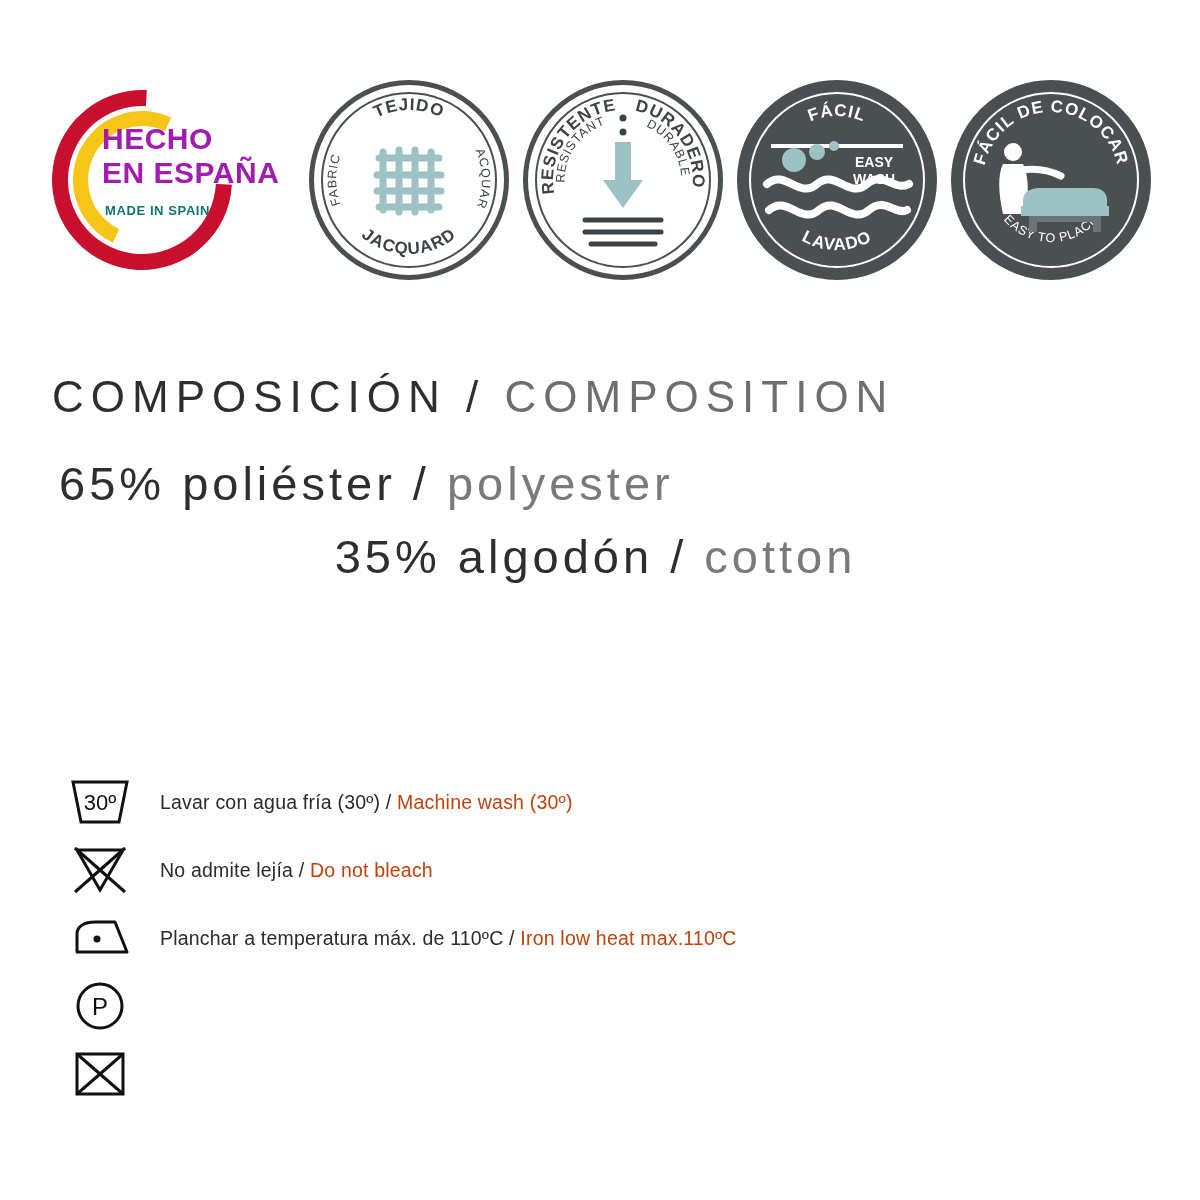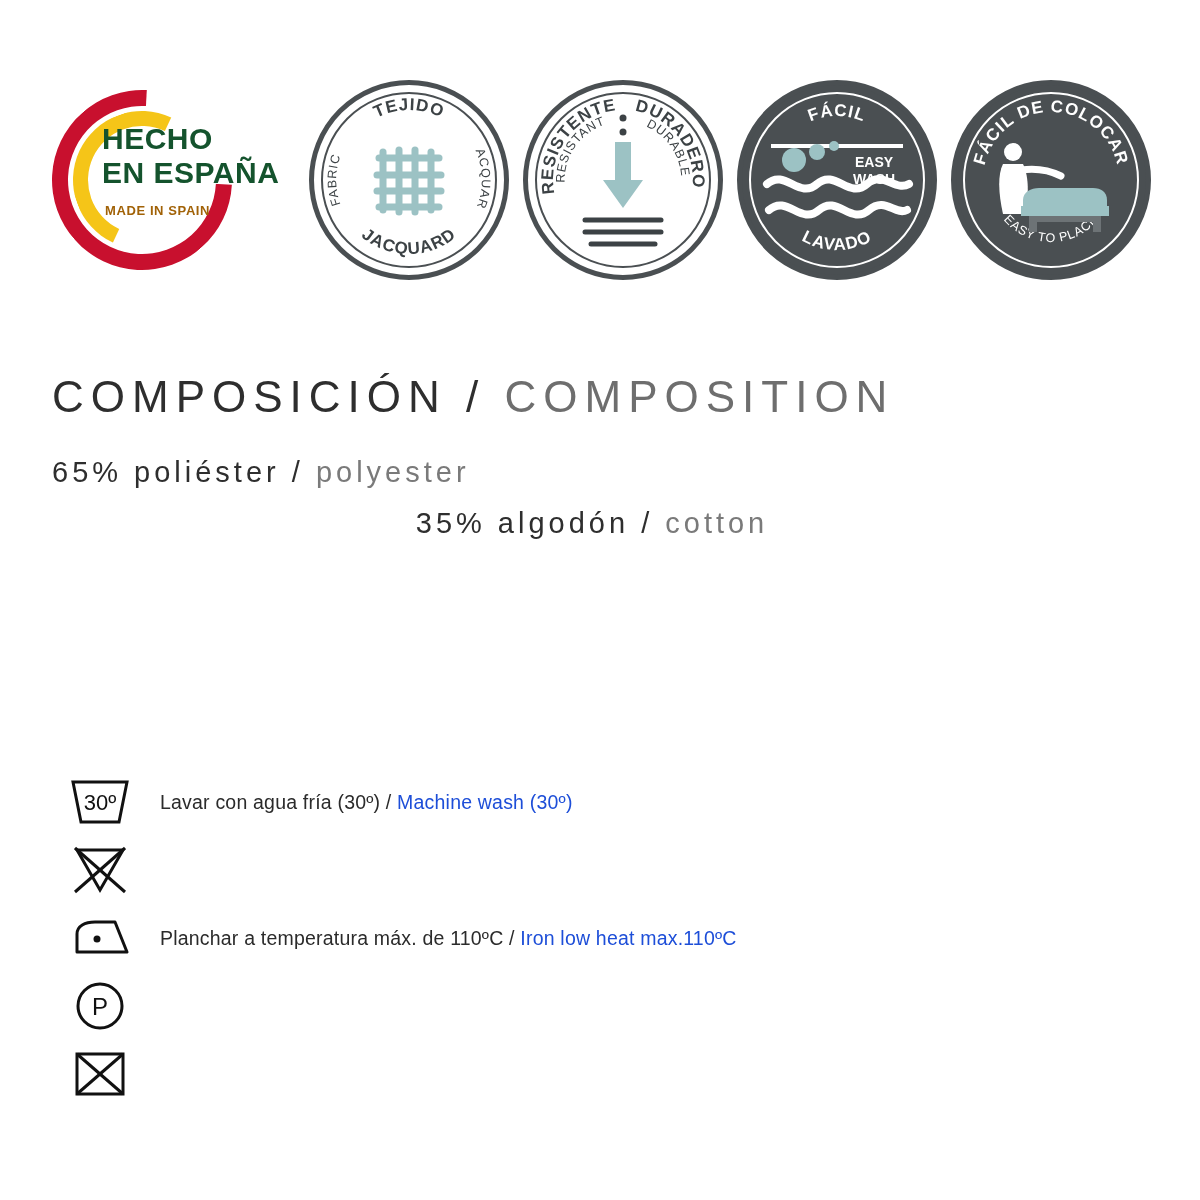--- a/index.html
+++ b/index.html
@@ -63,30 +63,30 @@
     position: absolute;
     left: 62px;
     top: 42px;
     width: 190px;
     text-align: left;
   }
   .spain-text .l1 {
     font-size: 30px;
     font-weight: bold;
     letter-spacing: 0.5px;
-    color: #14532d;
+    color: #a21caf;
     line-height: 1.12;
   }
   .spain-text .l3 {
     margin-top: 14px;
     margin-left: 3px;
     font-size: 13px;
     font-weight: bold;
     letter-spacing: 0.6px;
-    color: #a16207;
+    color: #0f766e;
   }
 
   
   .circle-badge {
     position: relative;
     width: 200px;
     height: 200px;
     flex: 0 0 200px;
     margin-left: 14px;
   }
@@ -135,25 +135,26 @@
     font-size: 44px;
     font-weight: 300;
     letter-spacing: 7px;
     color: #2e2e2e;
     white-space: pre;
   }
   .comp-title .sep { color: #2e2e2e; }
   .comp-title .en { color: #6e6e6e; }
   .comp-line {
     margin-top: 34px;
-    font-size: 29px;
+    font-size: 47px;
     font-weight: 300;
     letter-spacing: 4px;
     color: #2e2e2e;
     white-space: pre;
+    margin-left: 7px;
   }
   .comp-line.second { margin-top: 18px; text-align: center; }
   .comp-line .en { color: #7a7a7a; }
 
   
   .care-list {
     position: absolute;
     left: 62px;
     top: 768px;
     width: 1080px;
@@ -170,21 +171,21 @@
     align-items: center;
     justify-content: center;
   }
   .care-text {
     font-size: 19.5px;
     color: #2b2b2b;
     letter-spacing: 0.2px;
     margin-left: 22px;
     white-space: pre;
   }
-  .care-text .en { color: #1d4ed8; }
+  .care-text .en { color: #c2410c; }
 </style>
 </head>
 <body>
 
 <div class="badges">
 
   <div class="spain-badge">
     <div class="spain-arc-outer"></div>
     <div class="spain-arc-inner"></div>
     <div class="spain-text">
@@ -343,20 +344,21 @@
   </div>
 
   <div class="care-row">
     <div class="care-icon">
       <svg width="62" height="52" viewBox="0 0 62 52">
         <path d="M8,6 L54,6 L31,46 Z" fill="none" stroke="#111" stroke-width="3"></path>
         <path d="M6,4 L56,48" stroke="#111" stroke-width="3"></path>
         <path d="M56,4 L6,48" stroke="#111" stroke-width="3"></path>
       </svg>
     </div>
+    <div class="care-text"><span>No admite lejía</span><span> / </span><span class="en">Do not bleach</span></div>
   </div>
 
   <div class="care-row">
     <div class="care-icon">
       <svg width="62" height="52" viewBox="0 0 62 52">
         <path d="M8,40 L8,22 C8,14 16,10 26,10 L46,10 L58,40 Z" fill="none" stroke="#111" stroke-width="3" stroke-linejoin="round"></path>
         <circle cx="28" cy="27" r="3.5" fill="#111"></circle>
       </svg>
     </div>
     <div class="care-text"><span>Planchar a temperatura máx. de 110ºC</span><span> / </span><span class="en">Iron low heat max.110ºC</span></div>

